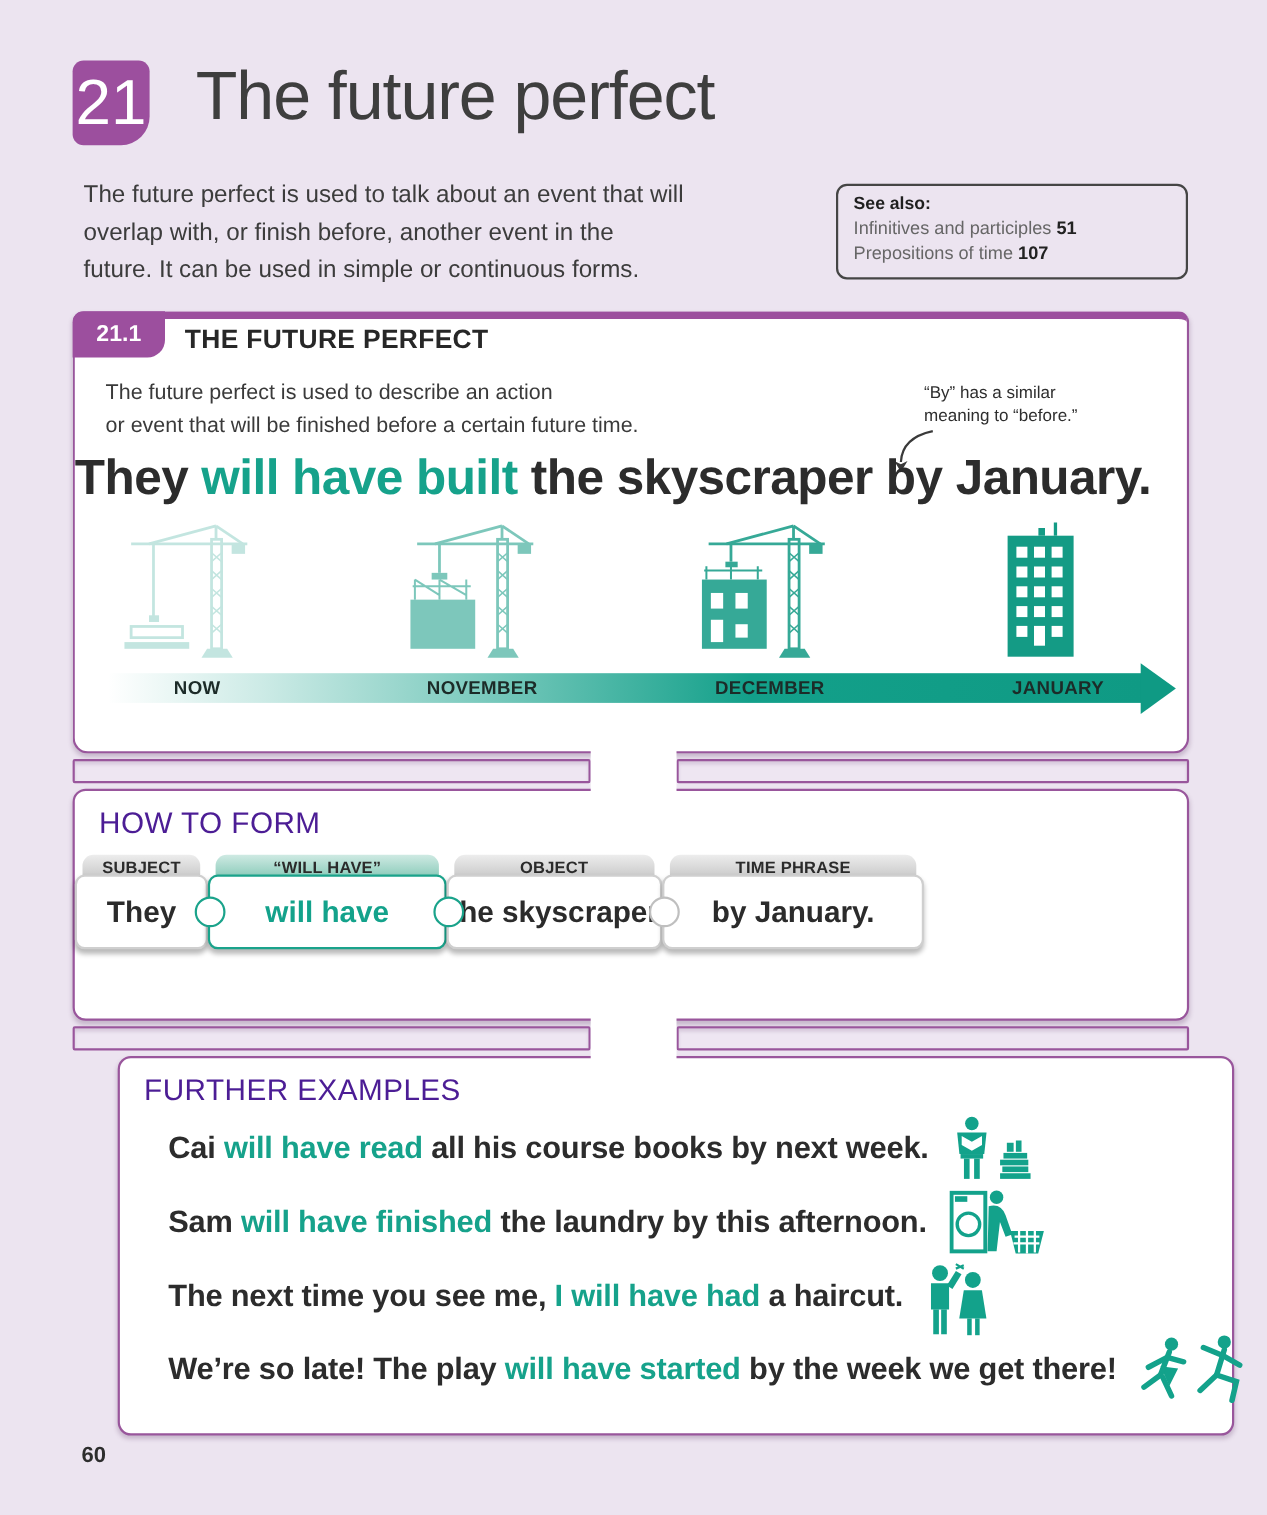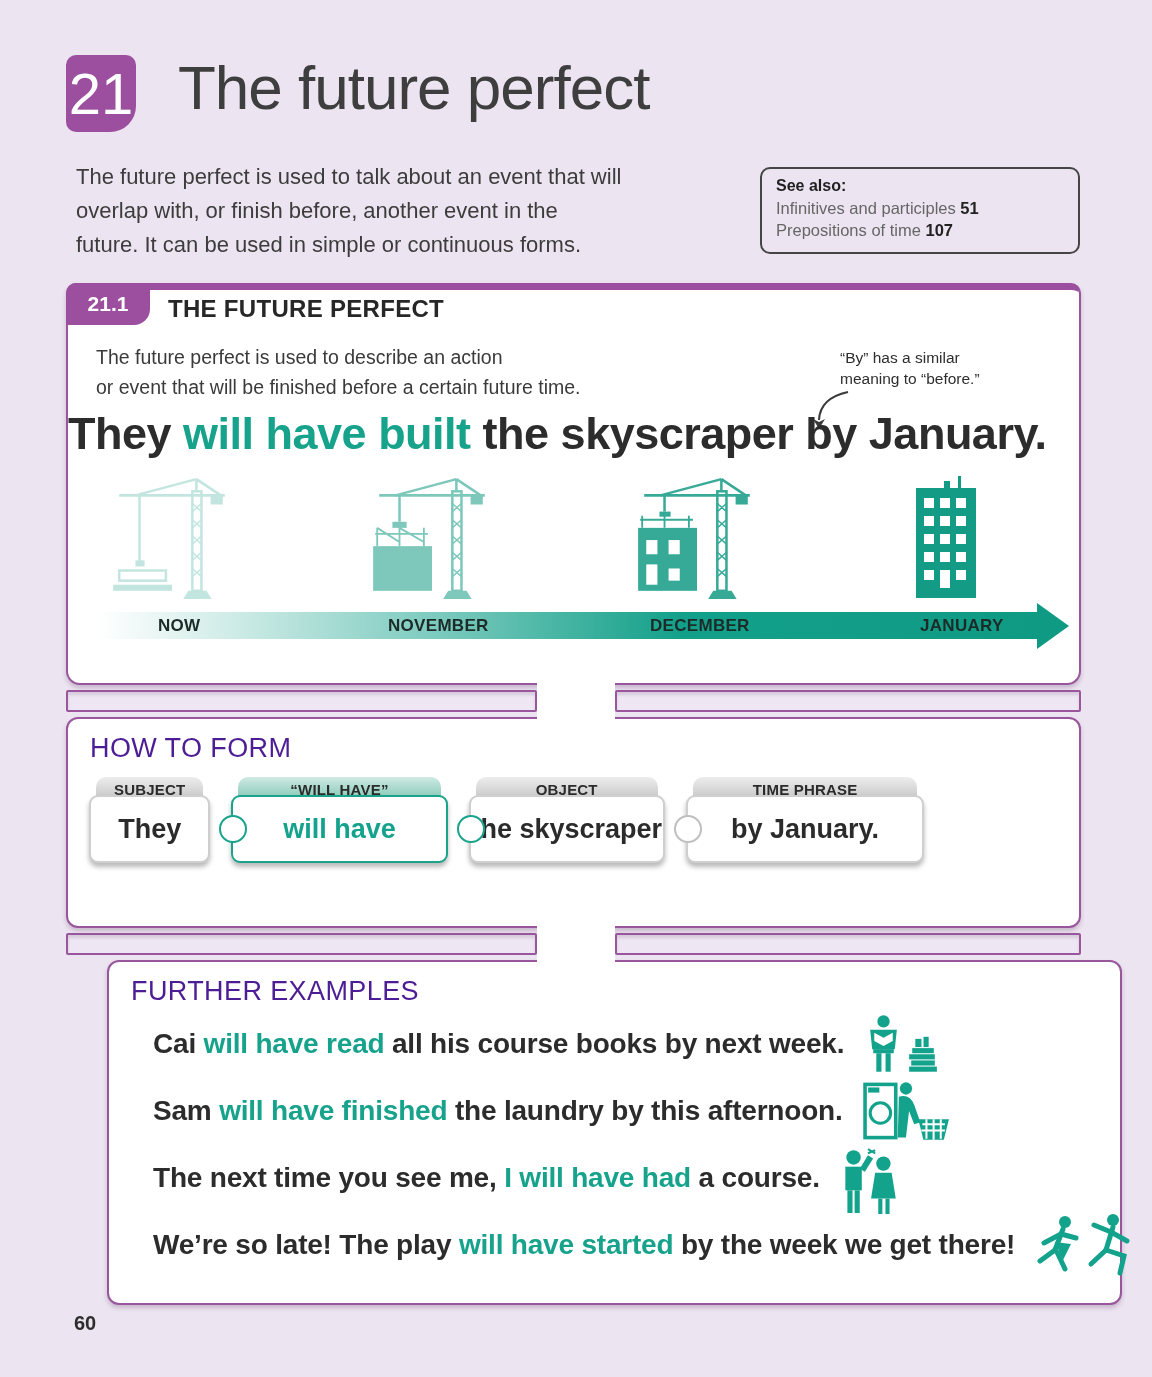--- a/index.html
+++ b/index.html
@@ -51,21 +51,21 @@
   .gap-band{position:absolute;left:66px;width:1015px;height:32px;z-index:4;}
   .gap-1{top:685px;} .gap-2{top:928px;}
   .gap-strip{position:absolute;top:5px;height:18px;background:#eee6f2;border:2px solid #99569c;border-radius:2px;
         box-shadow:inset 0 3px 3px rgba(90,50,100,.15);}
   .strip-left{left:0;width:467px;} .strip-right{left:549px;width:462px;}
   .bridge{position:absolute;left:471px;top:-8px;width:78px;height:48px;background:#fff;}
 
   
   .panel-h{position:absolute;left:22px;top:14px;font-size:27px;font-weight:400;color:#4c1d95;letter-spacing:.4px;}
   .pieces{position:absolute;left:0;right:0;top:58px;display:flex;}
-  .piece-wrap{position:relative;padding-left:21px;}
+  .piece-wrap{position:relative;}
   .piece-wrap:nth-child(1){width:12%;} .piece-wrap:nth-child(2){width:21.4%;}
   .piece-wrap:nth-child(3){width:19.4%;} .piece-wrap:nth-child(4){width:23.6%;}
   .piece-wrap:nth-child(5){width:23.6%;}
   .cap{height:24px;margin:0 7px -6px 7px;border-radius:10px 10px 0 0;display:flex;align-items:center;
         justify-content:center;font-size:15px;font-weight:700;color:#2b2b2b;letter-spacing:.2px;}
   .cap.gray{background:linear-gradient(#ededed,#c3c3c3);}
   .cap.teal{background:linear-gradient(#cfeae3,#7fc6b3);}
   .pbody{position:relative;height:64px;background:#fff;border-radius:9px;display:flex;align-items:center;
         justify-content:center;font-size:27px;font-weight:700;box-shadow:0 4px 5px rgba(0,0,0,.28);}
   .pbody.gray{border:2px solid #cfcfcf;color:#2b2b2b;}
@@ -306,21 +306,21 @@
       <circle cx="42" cy="8" r="6"></circle>
       <path d="M35 16 q11 -3 15 8 l6 17 -6 2 -5 -13 -3 26 h-8 z"></path>
       <path d="M54 38 h30 l-5 20 h-20 z"></path>
       <path d="M58 43 h22 M57 49 h23 M62 38 v19 M69 38 v20 M76 38 v19" stroke="#fff" stroke-width="2" fill="none"></path>
     </g>
   </svg>
           </span>
   </div>
 
   <div class="example-row">
-    <span class="example-text"><span class="seg-dark">The next time you see me, </span><span class="seg-teal">I will have had</span><span class="seg-dark"> a course.</span></span>
+    <span class="example-text"><span class="seg-dark">The next time you see me, </span><span class="seg-teal">I will have had</span><span class="seg-dark"> a haircut.</span></span>
     <span class="example-icon">
             <svg width="58" height="72" viewBox="0 0 56 70">
     <g fill="currentColor">
       <circle cx="13" cy="15" r="7"></circle>
       <path d="M5 24 h16 v23 h-16 z"></path>
       <path d="M19 26 l8 -13 5 3 -8 13 z"></path>
       <path d="M27 7 l7 4 M27 11 l7 -3" stroke="currentColor" stroke-width="2" fill="none"></path>
       <rect x="7" y="47" width="5" height="22"></rect>
                 <rect x="14" y="47" width="5" height="22"></rect>
       <circle cx="42" cy="21" r="7"></circle>

